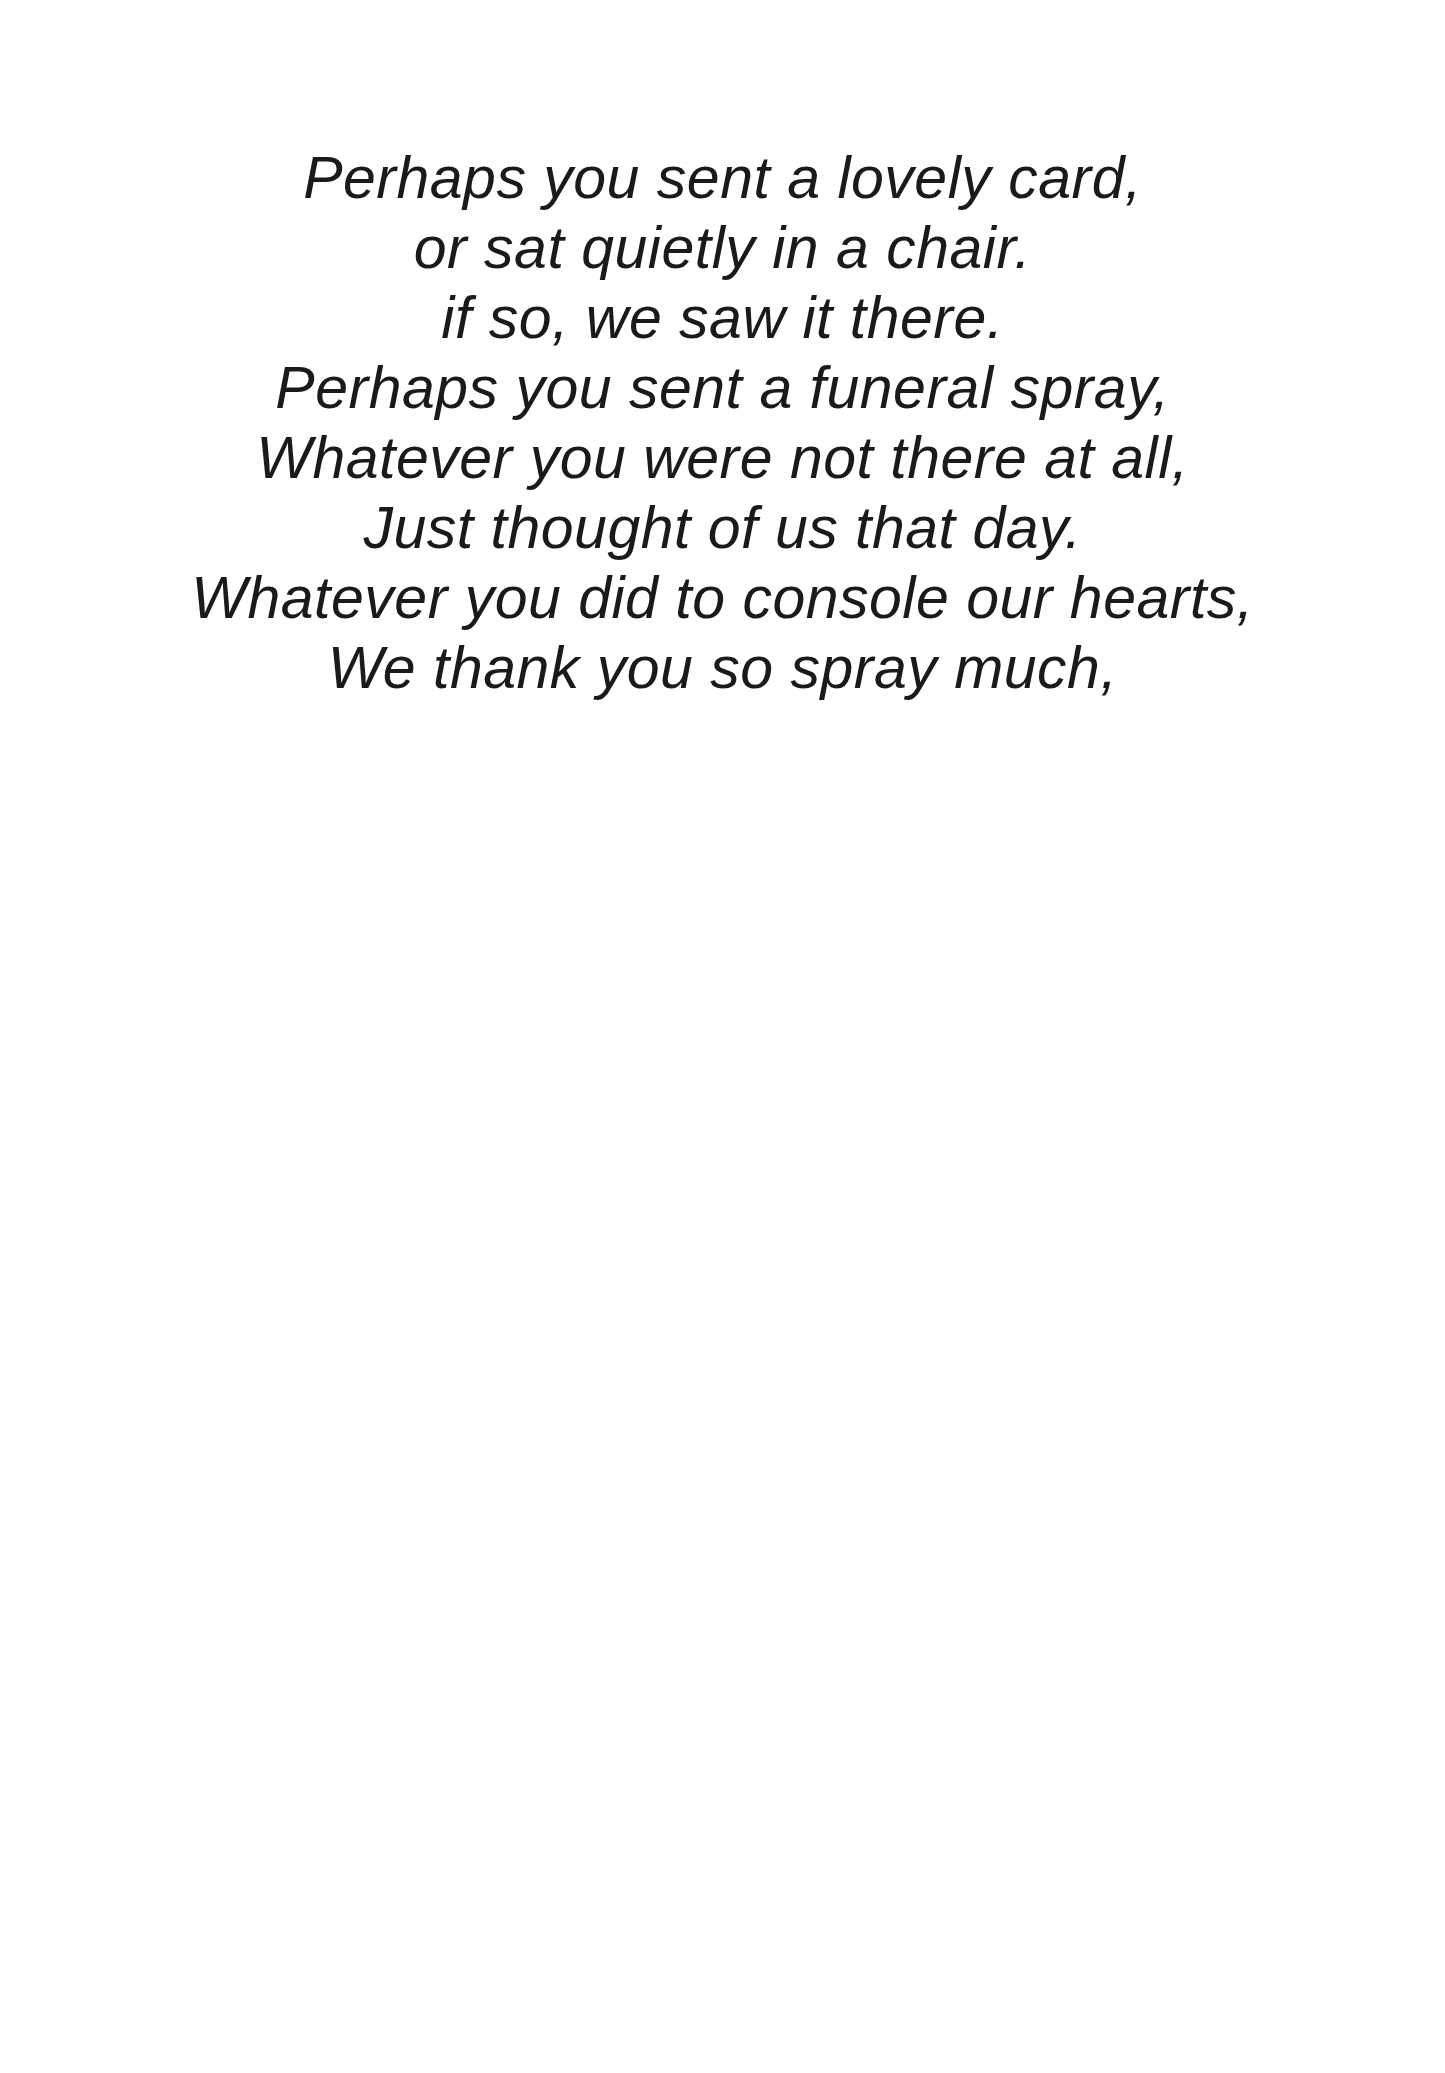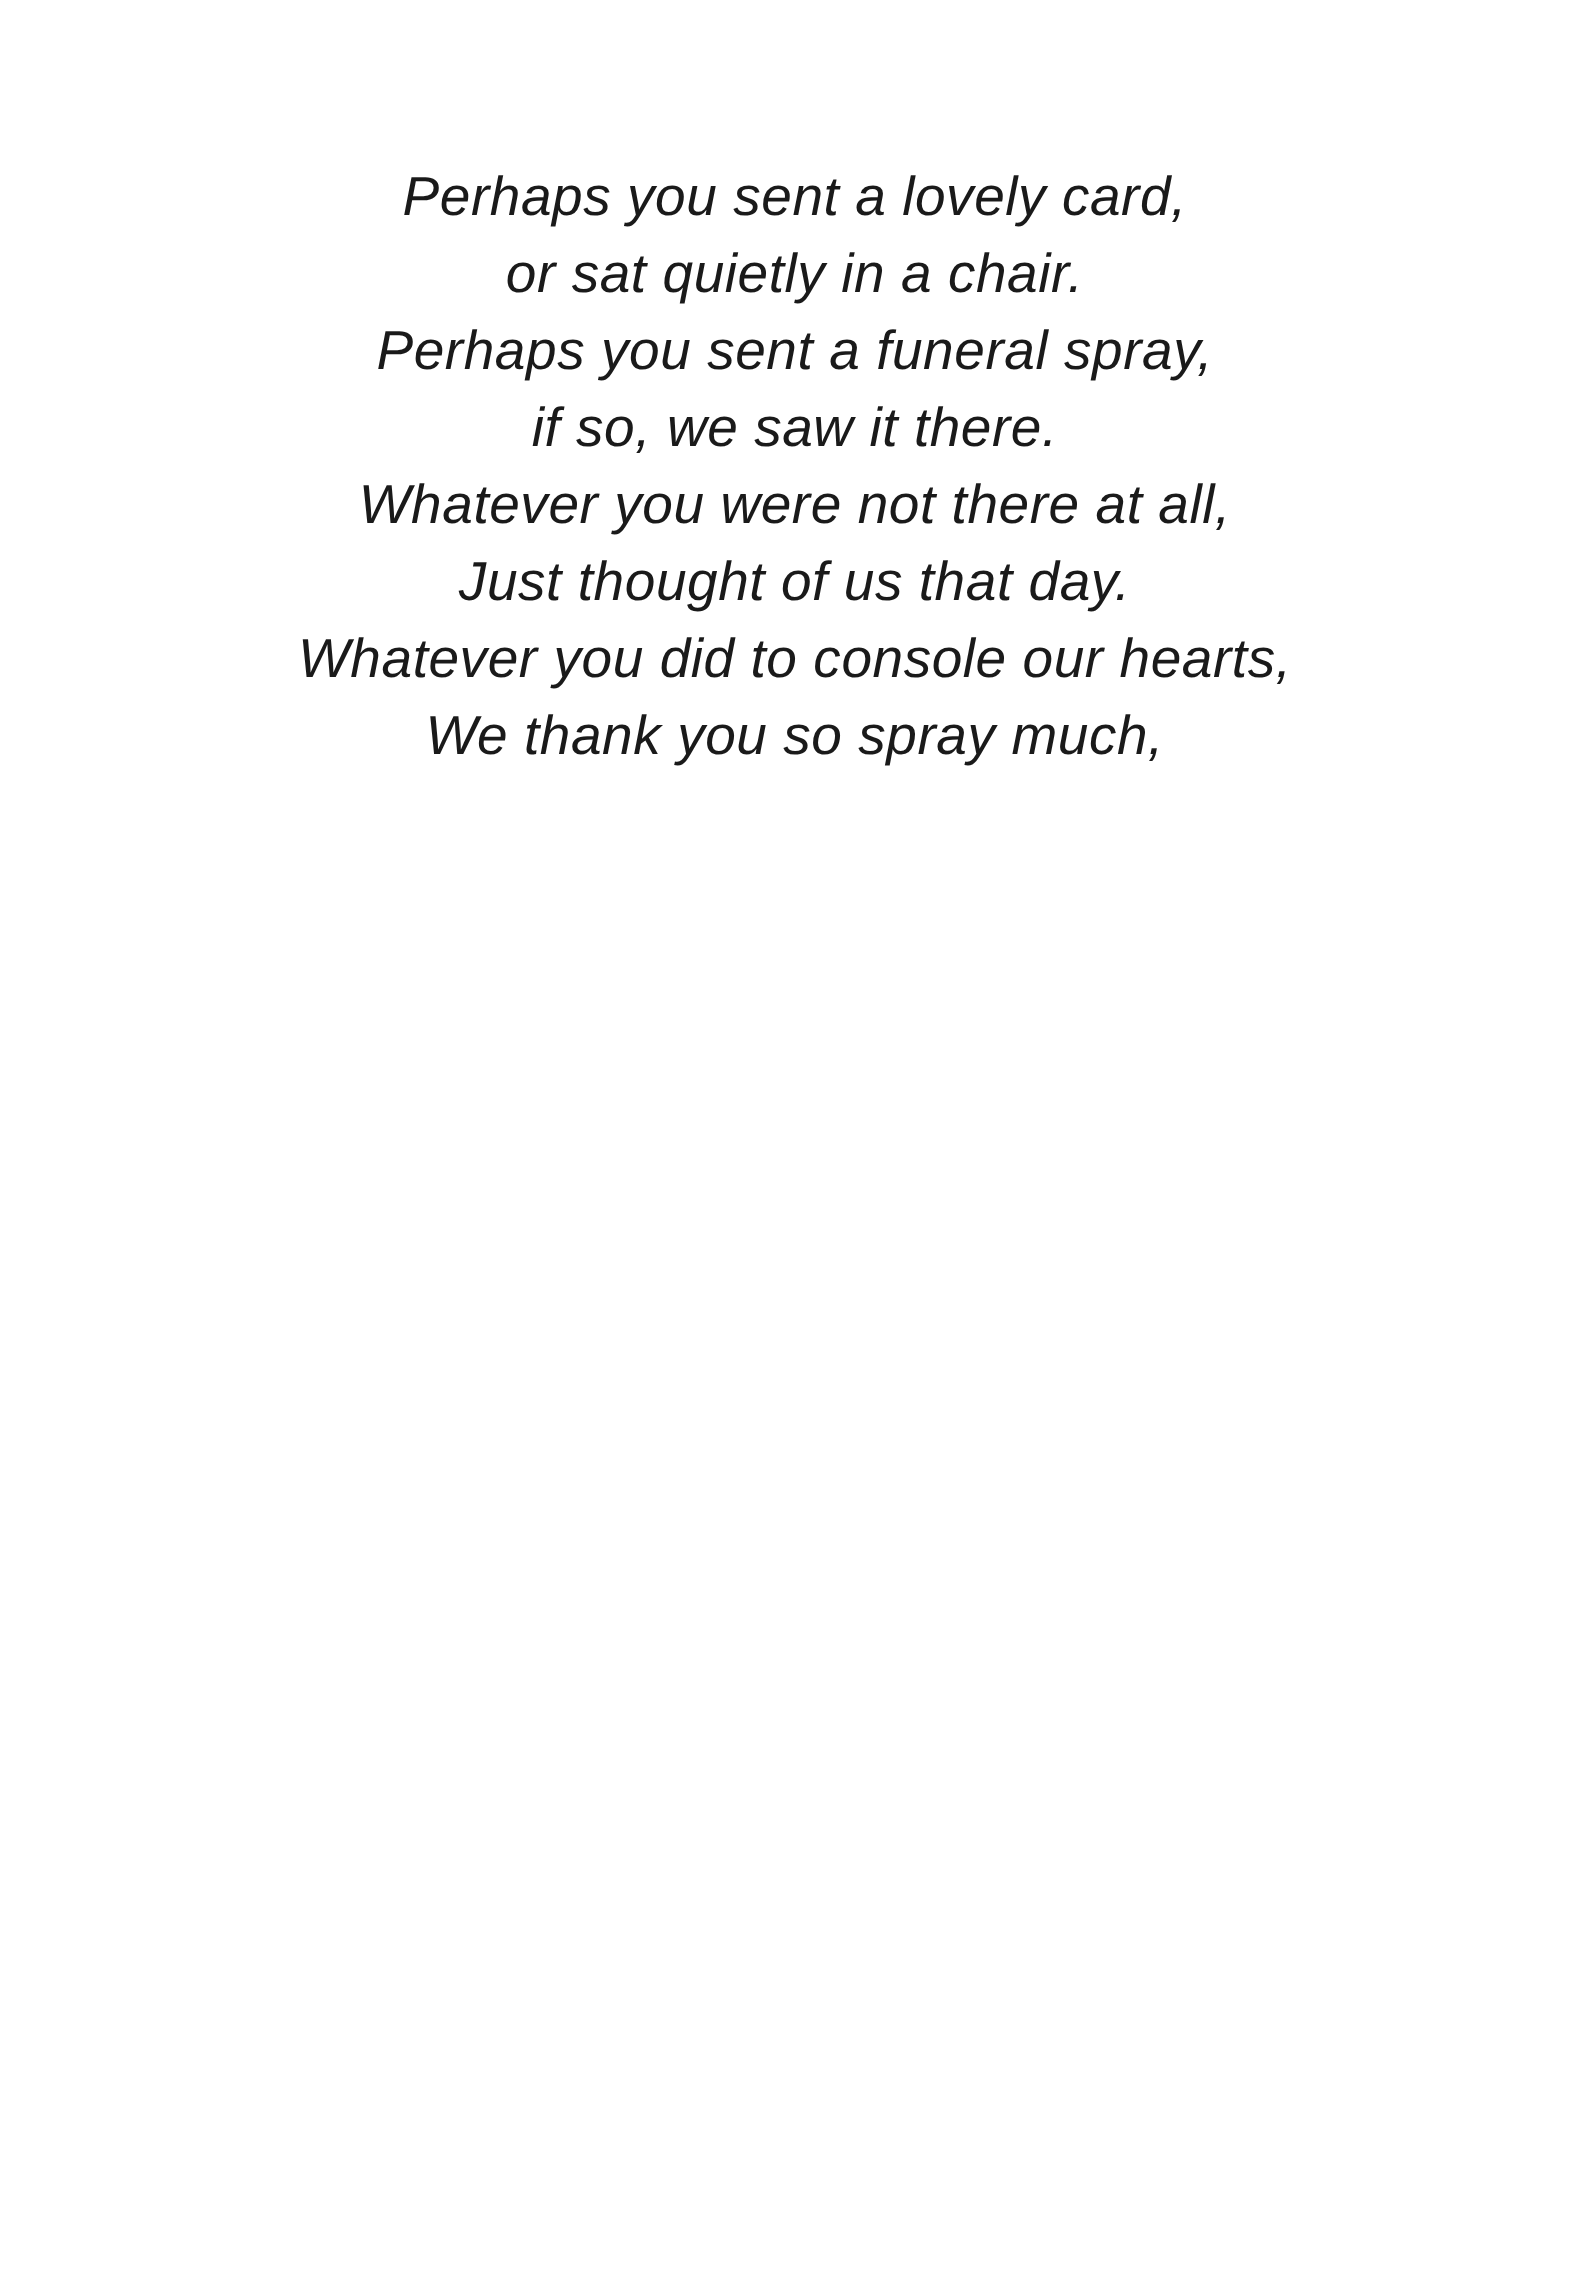--- a/index.html
+++ b/index.html
@@ -19,33 +19,33 @@
     top: 143px;
     left: 0;
     width: 100%;
     text-align: center;
   }
   .poem p {
     margin: 0;
     font-family: "Liberation Sans", sans-serif;
     font-style: italic;
     font-weight: 400;
-    font-size: 50px;
+    font-size: 59px;
     line-height: 70px;
     color: #1a1a1a;
     letter-spacing: 0.5px;
   }
 </style>
 </head>
 <body>
 
 <div class="page">
   <div class="poem">
     <p>Perhaps you sent a lovely card,</p>
     <p>or sat quietly in a chair.</p>
+    <p>if so, we saw it there.</p>
     <p>Perhaps you sent a funeral spray,</p>
-    <p>if so, we saw it there.</p>
     <p>Whatever you were not there at all,</p>
     <p>Just thought of us that day.</p>
     <p>Whatever you did to console our hearts,</p>
     <p>We thank you so spray much,</p>
   </div>
 </div>
 
 </body></html>

